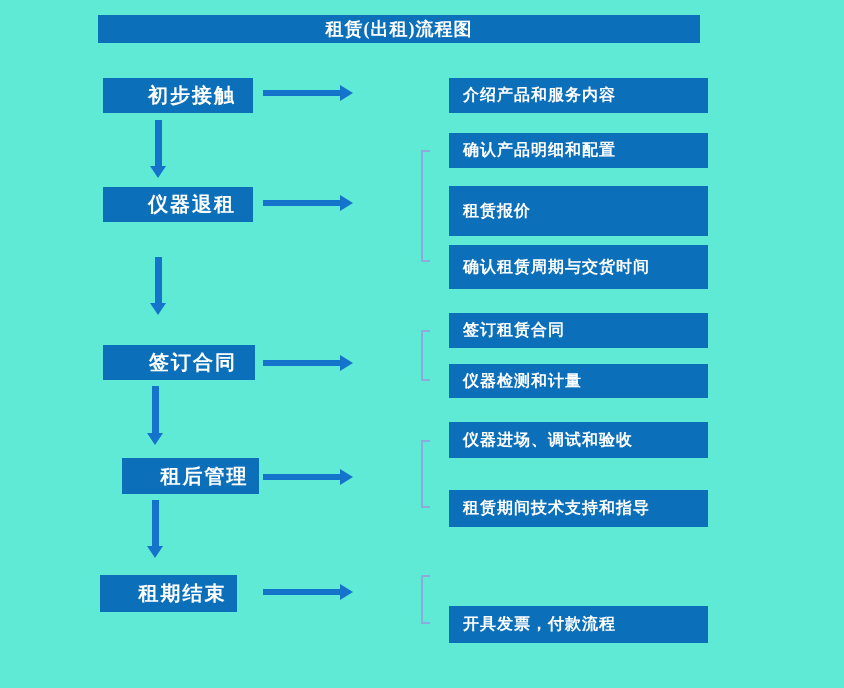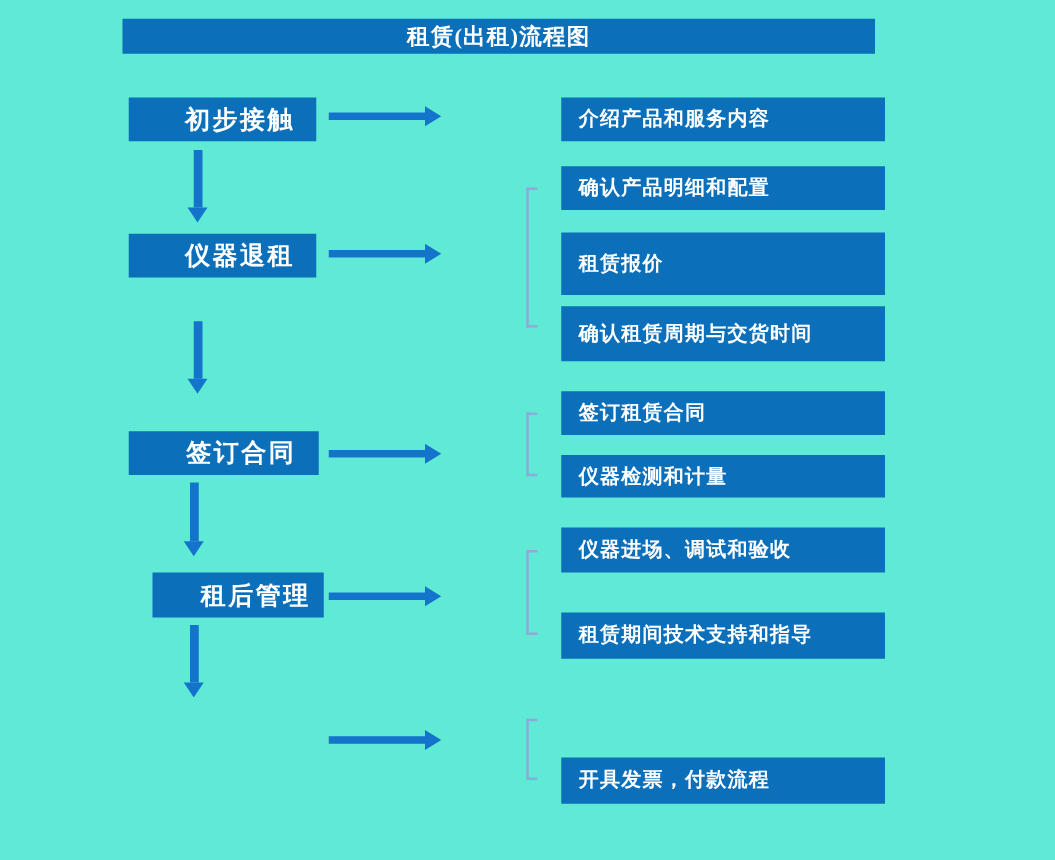--- a/index.html
+++ b/index.html
@@ -105,20 +105,21 @@
 <body>
 
 <div class="canvas">
 
   <div class="title-bar">租赁(出租)流程图</div>
 
   <div class="step-box" style="left:103px; top:78px;  width:122px; height:35px;">初步接触</div>
   <div class="step-box" style="left:103px; top:187px; width:122px; height:35px;">仪器退租</div>
   <div class="step-box" style="left:103px; top:345px; width:124px; height:35px;">签订合同</div>
   <div class="step-box" style="left:100px; top:458px; width:109px; height:36px;margin-left:22px;">租后管理</div>
+  <div class="step-box" style="left:100px; top:575px; width:109px; height:37px;">租期结束</div>
 
   <div class="v-arrow" style="left:155px; top:120px; height:46px;"></div>
   <div class="v-arrow" style="left:155px; top:257px; height:46px;"></div>
   <div class="v-arrow" style="left:152px; top:386px; height:47px;"></div>
   <div class="v-arrow" style="left:152px; top:500px; height:46px;"></div>
 
   <div class="h-arrow" style="top:90px;"></div>
   <div class="h-arrow" style="top:200px;"></div>
   <div class="h-arrow" style="top:360px;"></div>
   <div class="h-arrow" style="top:474px;"></div>

